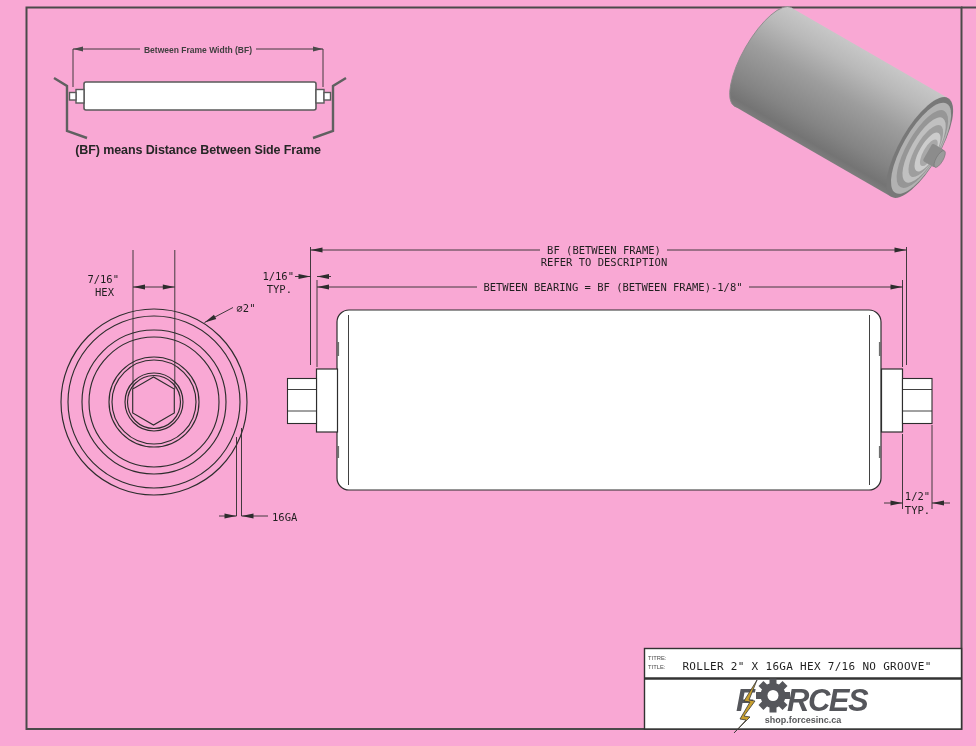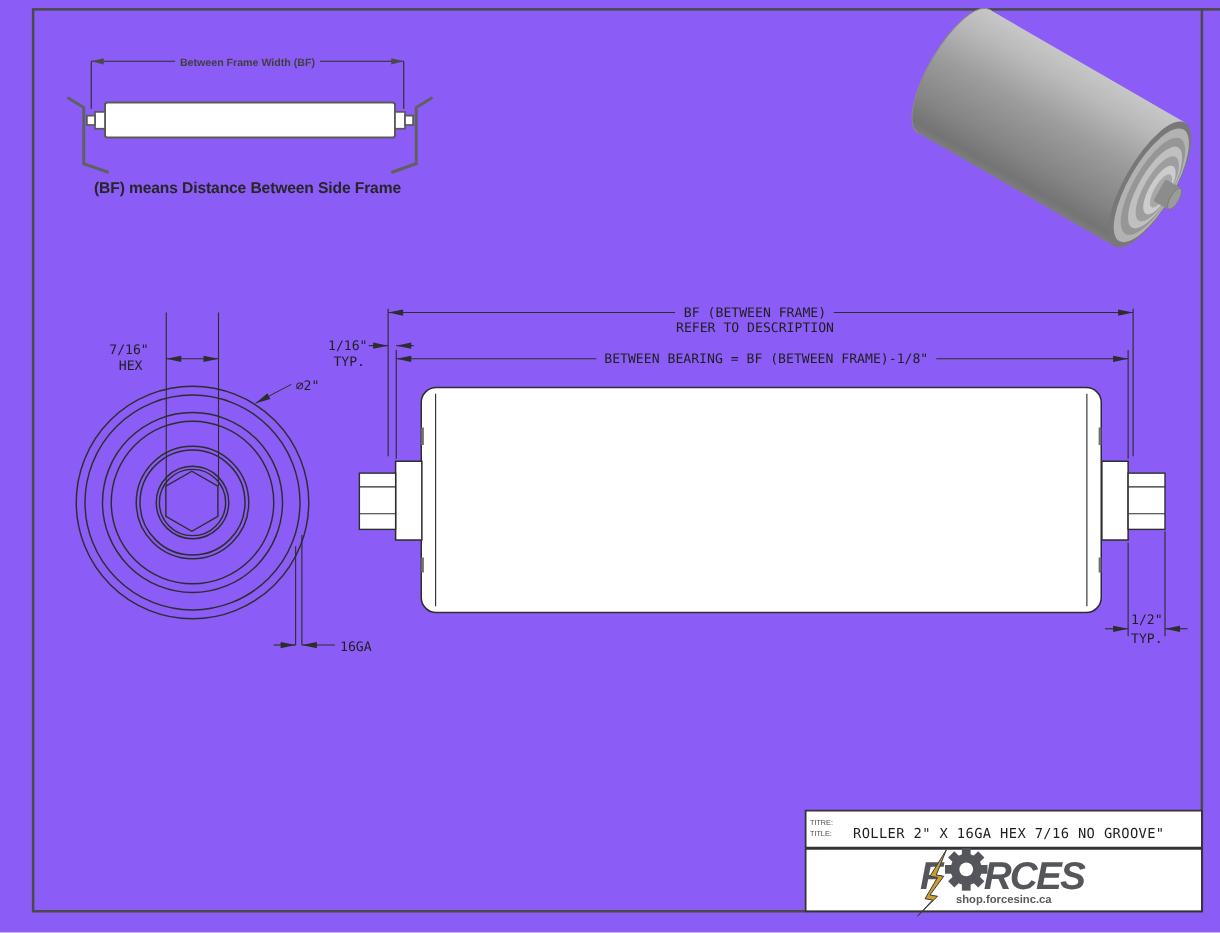--- a/index.html
+++ b/index.html
@@ -1,16 +1,16 @@
 <!DOCTYPE html>
 <html><head>
 <meta charset="utf-8">
 <style>
   html,body{margin:0;padding:0;background:#ffffff;}
-  #page{position:relative;width:976px;height:746px;background:#8b5cf6;overflow:hidden;
+  #page{position:relative;width:976px;height:746px;background:#f9a8d4;overflow:hidden;
         font-family:"DejaVu Sans Mono", monospace;}
   svg{position:absolute;left:0;top:0;}
   .cad{stroke:#2d2d2d;stroke-width:1.15;fill:none;}
   .thin{stroke:#2d2d2d;stroke-width:0.9;fill:none;}
   .dimtxt{font-family:"DejaVu Sans Mono", monospace;font-size:10.5px;fill:#1f1f1f;letter-spacing:0px;}
   .titletxt{font-family:"DejaVu Sans Mono", monospace;font-size:11px;fill:#1f1f1f;letter-spacing:0.3px;}
   .smalllbl{font-family:"Liberation Sans", sans-serif;font-size:5.8px;fill:#4a4a4a;}
   .explbl{font-family:"Liberation Sans", sans-serif;font-weight:bold;font-size:8.5px;fill:#3f3f3f;}
   .expcap{font-family:"Liberation Sans", sans-serif;font-weight:bold;font-size:12.5px;fill:#262626;letter-spacing:-0.1px;}
   .logoTxt{font-family:"Liberation Sans", sans-serif;font-weight:bold;font-style:italic;font-size:31px;letter-spacing:-1.5px;}

